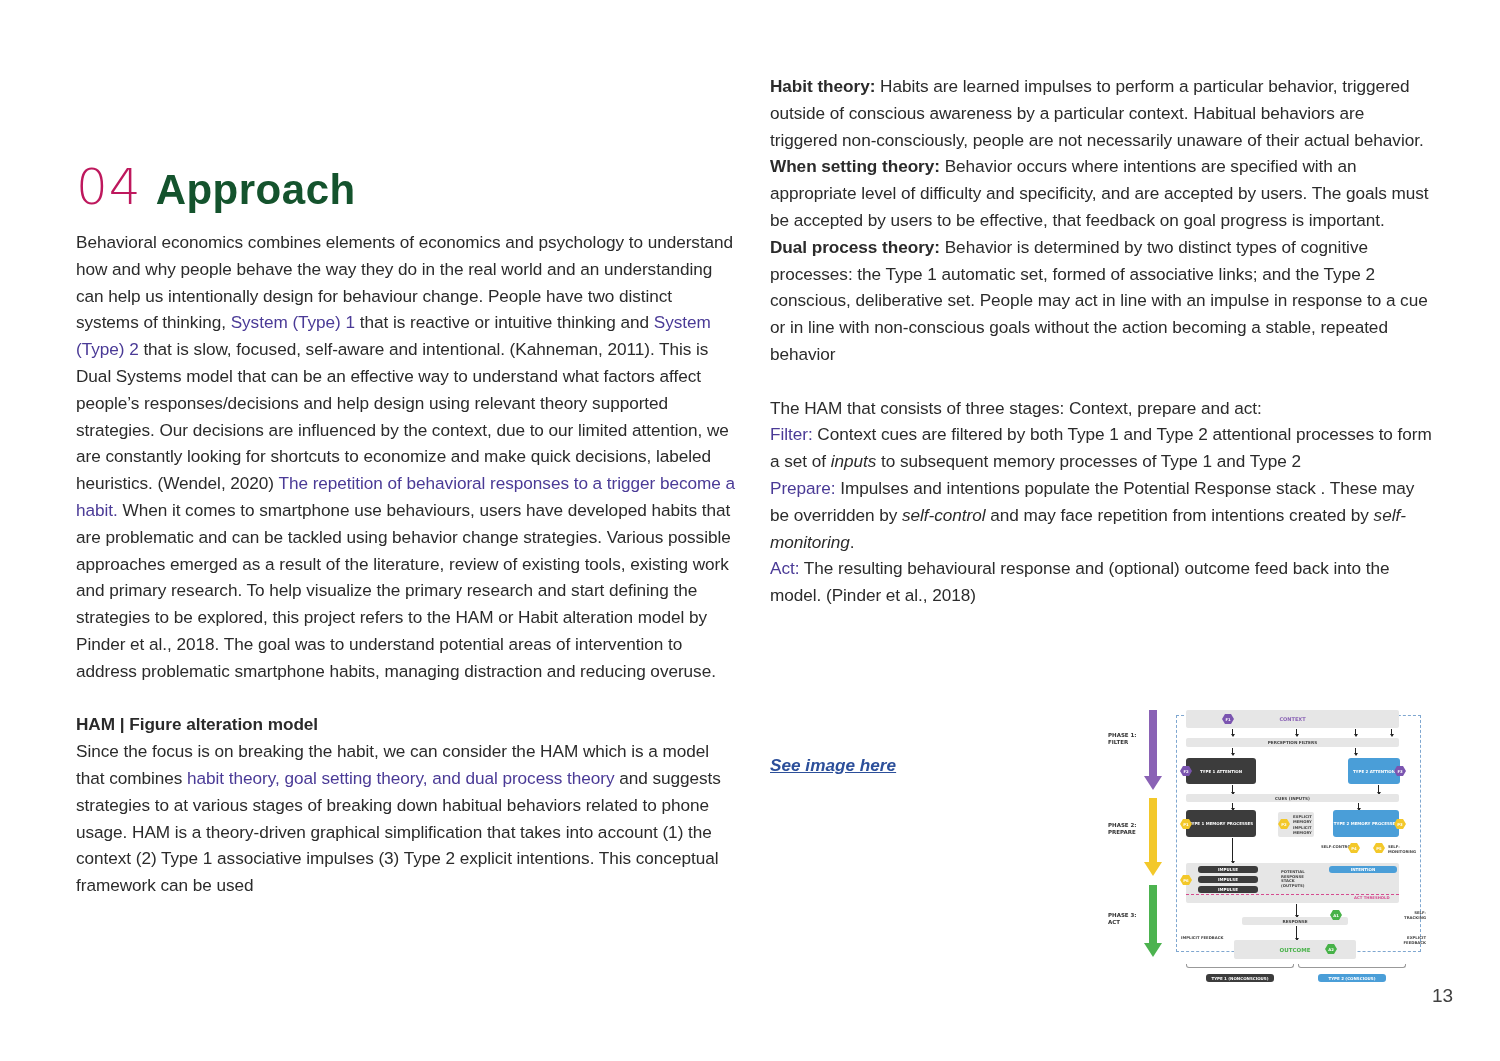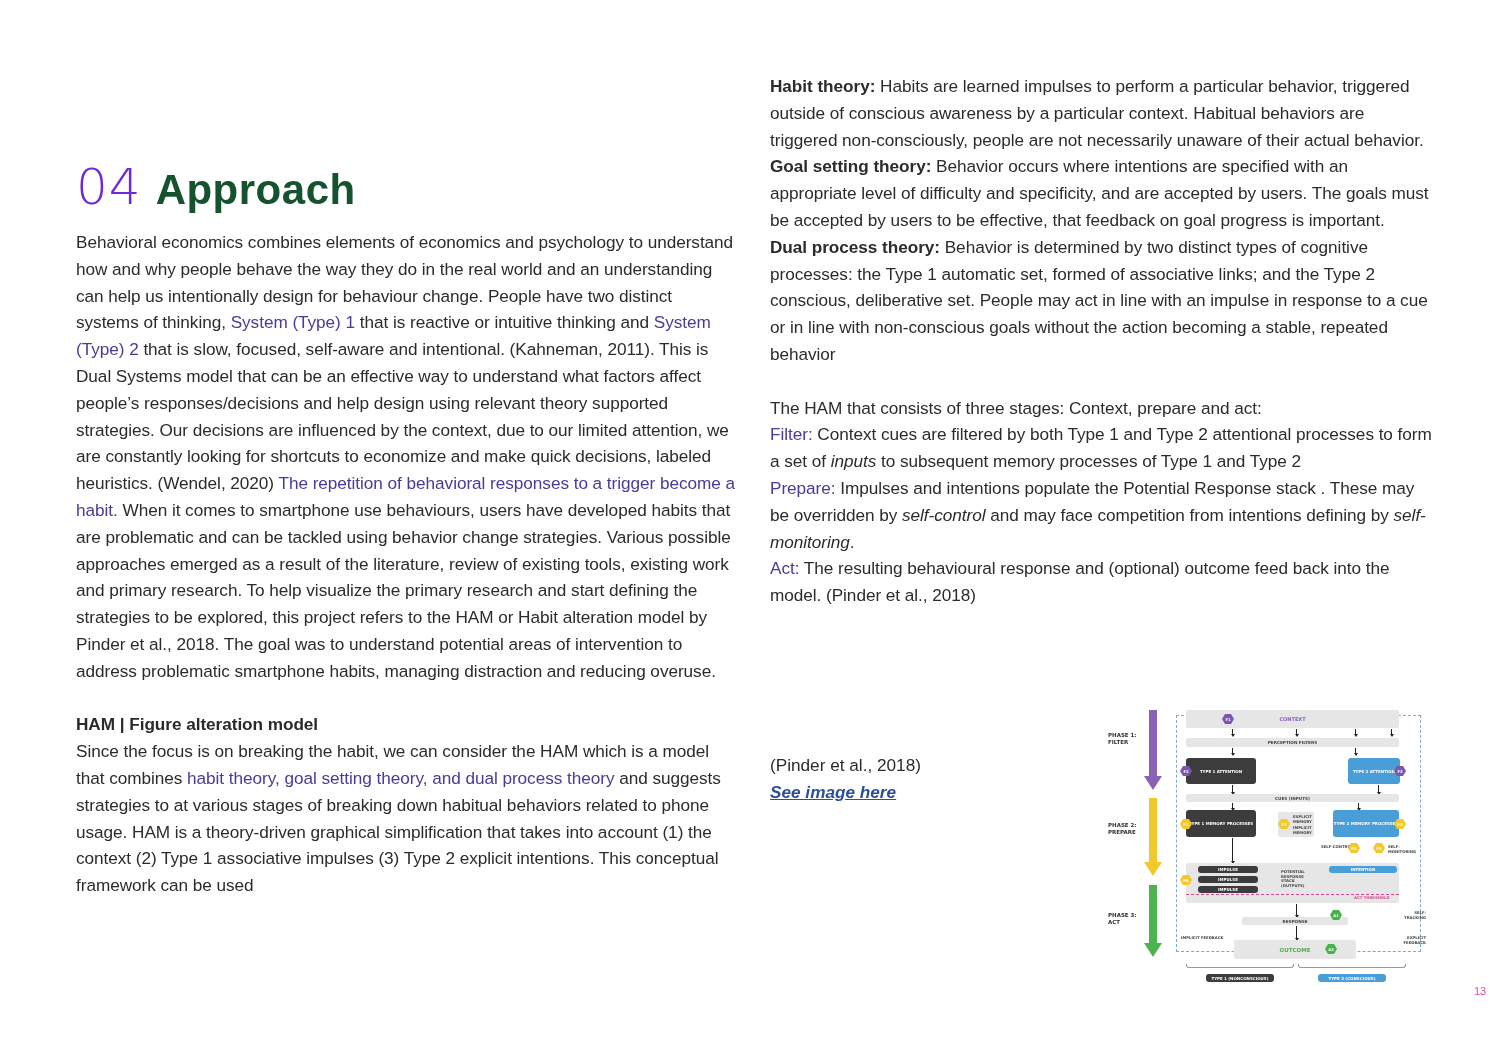--- a/index.html
+++ b/index.html
@@ -4,34 +4,34 @@
 <style>
   * { box-sizing: border-box; margin: 0; padding: 0; }
   html, body { width: 1500px; height: 1061px; background: #ffffff; overflow: hidden; }
   body { position: relative; font-family: "Liberation Sans", "DejaVu Sans", sans-serif; color: #2a2a2a; }
 
   .col { position: absolute; font-size: 17.2px; line-height: 26.8px; color: #2b2b2b; letter-spacing: -0.05px; }
   .col-left { left: 76px; top: 229px; width: 660px; }
   .col-right { left: 770px; top: 73px; width: 665px; }
 
   .title { position: absolute; left: 76px; top: 158px; height: 60px; display: flex; align-items: baseline; white-space: nowrap; }
-  .title .num { font-family: "DejaVu Sans", sans-serif; font-weight: 300; font-size: 50px; color: #6d28d9; letter-spacing: 1px; }
+  .title .num { font-family: "DejaVu Sans", sans-serif; font-weight: 300; font-size: 50px; color: #be185d; letter-spacing: 1px; }
   .title .word { font-family: Liberation Sans, sans-serif; font-weight: bold; font-size: 42px; color: #14532d; margin-left: 14px; letter-spacing: 0.5px; }
 
   .sub { font-weight: bold; color: #2a2a2a; }
   .hl { color: #4a3a96; }
   .b { font-weight: bold; }
   .i { font-style: italic; }
   .gap { height: 26.8px; }
   p { margin: 0; }
 
   .fig-caption { position: absolute; left: 770px; top: 752px; width: 300px; font-size: 17.2px; line-height: 26.8px; color: #2b2b2b; }
   .fig-link { color: #2c4f9a; font-weight: bold; font-style: italic; text-decoration: underline; cursor: pointer; }
 
-  .pagenum { position: absolute; left: 1474px; top: 985px; font-size: 11px; color: #ec4899; }
+  .pagenum { position: absolute; left: 1432px; top: 985px; font-size: 19px; color: #404040; }
 
   
   .diagram { position: absolute; left: 1108px; top: 708px; width: 318px; height: 278px; font-family: "DejaVu Sans", sans-serif; }
   .d-abs { position: absolute; }
   .phase-label { position: absolute; font-size: 5.5px; font-weight: bold; color: #333; line-height: 6.5px; }
   .phase-arrow { position: absolute; width: 8px; }
   .phase-arrow .shaft { position: absolute; left: 0; top: 0; width: 8px; }
   .phase-arrow .head { position: absolute; left: -5px; width: 0; height: 0; border-left: 9px solid transparent; border-right: 9px solid transparent; }
   .gbar { position: absolute; background: #e6e6e6; border-radius: 2px; font-size: 4.2px; font-weight: bold; color: #444; display: flex; align-items: center; justify-content: center; }
   .dbox { position: absolute; border-radius: 3px; font-size: 4px; font-weight: bold; color: #fff; display: flex; align-items: center; justify-content: center; text-align: center; line-height: 5px; }
@@ -60,31 +60,30 @@
   </p>
   <div class="gap"></div>
   <p class="sub">HAM | Figure alteration model</p>
   <p>
     <span>Since the focus is on breaking the habit, we can consider the HAM which is a model that combines </span><span class="hl">habit theory, goal setting theory, and dual process theory</span><span> and suggests strategies to at various stages of breaking down habitual behaviors related to phone usage. HAM is a theory-driven graphical simplification that takes into account (1) the context (2) Type 1 associative impulses (3)  Type 2 explicit intentions. This conceptual framework can be used</span>
   </p>
 </div>
 
 <div class="col col-right">
   <p><span class="b">Habit theory:</span><span> Habits are learned impulses to perform a particular behavior, triggered outside of conscious awareness by a particular context. Habitual behaviors are triggered non-consciously, people are not necessarily unaware of their actual behavior.</span></p>
-  <p><span class="b">Goal setting theory:</span><span> Behavior occurs where intentions are specified with an appropriate level of difficulty and specificity, and are accepted by users. The goals must be accepted by users to be effective, that feedback on goal progress is important.</span></p>
+  <p><span class="b">When setting theory:</span><span> Behavior occurs where intentions are specified with an appropriate level of difficulty and specificity, and are accepted by users. The goals must be accepted by users to be effective, that feedback on goal progress is important.</span></p>
   <p><span class="b">Dual process theory:</span><span> Behavior is determined by two distinct types of cognitive processes: the Type 1 automatic set, formed of associative links; and the Type 2 conscious, deliberative set. People may act in line with an impulse in response to a cue or in line with non-conscious goals without the action becoming a stable, repeated behavior</span></p>
   <div class="gap"></div>
   <p>The HAM that consists of three stages: Context, prepare and act:</p>
   <p><span class="hl">Filter:</span><span> Context cues are filtered by both Type 1 and Type 2 attentional processes to form a set of </span><span class="i">inputs</span><span> to subsequent memory processes of Type 1 and Type 2</span></p>
-  <p><span class="hl">Prepare:</span><span> Impulses and intentions populate the Potential Response stack . These may be overridden by </span><span class="i">self-control</span><span> and may face competition from intentions defining by </span><span class="i">self-monitoring</span><span>.</span></p>
+  <p><span class="hl">Prepare:</span><span> Impulses and intentions populate the Potential Response stack . These may be overridden by </span><span class="i">self-control</span><span> and may face repetition from intentions created by </span><span class="i">self-monitoring</span><span>.</span></p>
   <p style="width:650px"><span class="hl">Act:</span><span> The resulting behavioural response and (optional) outcome feed back into the model. (Pinder et al., 2018)</span></p>
 </div>
 
 <div class="fig-caption">
-  <div>(Pinder et al., 2018)</div>
   <a class="fig-link">See image here</a>
 </div>
 
 <div class="diagram">
 
   <div class="phase-label" style="left:0;top:24px">
       <div>PHASE 1:</div>
       <div>FILTER</div>
     </div>
   <div class="phase-label" style="left:0;top:114px">

